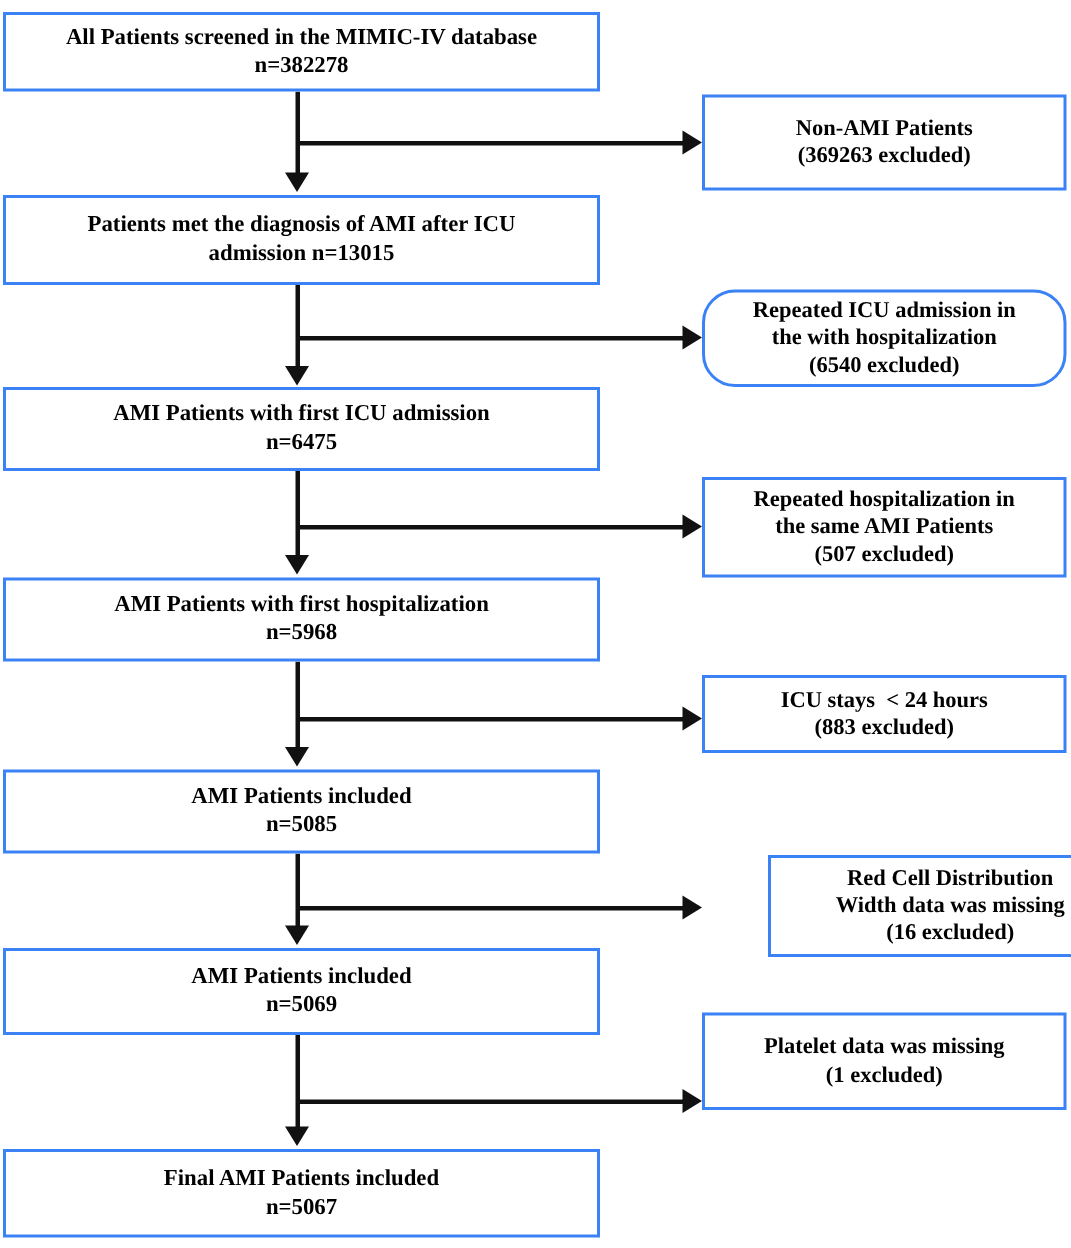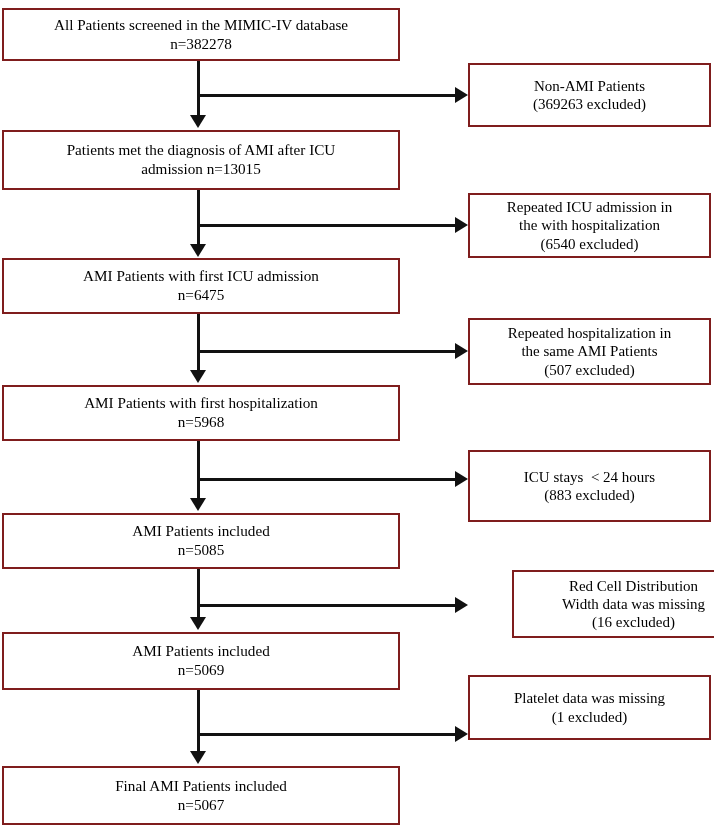--- a/index.html
+++ b/index.html
@@ -1,42 +1,42 @@
 <!DOCTYPE html>
 <html><head>
 <meta charset="utf-8">
 <style>
   html,body{margin:0;padding:0;background:#ffffff;}
   body{width:714px;height:832px;overflow:hidden;
        font-family:"Liberation Serif","DejaVu Serif",serif;}
   #flow{position:relative;width:714px;height:832px;}
 
-  .box{position:absolute;box-sizing:border-box;border:2px solid #7f1d1d;
+  .box{position:absolute;box-sizing:border-box;border:2px solid #3b82f6;
        background:#ffffff;display:flex;flex-direction:column;
        align-items:center;justify-content:center;text-align:center;
-       font-weight:normal;color:#000000;line-height:1.22;}
+       font-weight:bold;color:#000000;line-height:1.22;}
   .box .ln{display:block;white-space:pre;}
 
   .main{left:2px;width:398px;font-size:15.2px;}
   .excl{width:243px;left:468px;font-size:15px;}
 
   
   #m1{top:8px;height:53px;}
   #m2{top:130px;height:60px;}
   #m3{top:258px;height:56px;}
   #m4{top:385px;height:56px;}
   #m5{top:513px;height:56px;}
   #m6{top:632px;height:58px;}
   #m7{top:766px;height:59px;}
 
   
   #e1{top:63px;height:64px;}
-  #e2{top:193px;height:65px;}
+  #e2{top:193px;height:65px;border-radius:22px;}
   #e3{top:318px;height:67px;}
-  #e4{top:450px;height:72px;}
+  #e4{top:450px;height:52px;}
   #e5{top:570px;height:68px;margin-left:44px;}
   #e6{top:675px;height:65px;}
 
   
   .vline{position:absolute;left:197px;width:3px;background:#111111;}
   .hline{position:absolute;height:3px;background:#111111;left:198px;}
   .arrow-d{position:absolute;left:190px;width:0;height:0;
            border-left:8.5px solid transparent;border-right:8.5px solid transparent;
            border-top:13px solid #111111;}
   .arrow-r{position:absolute;width:0;height:0;

